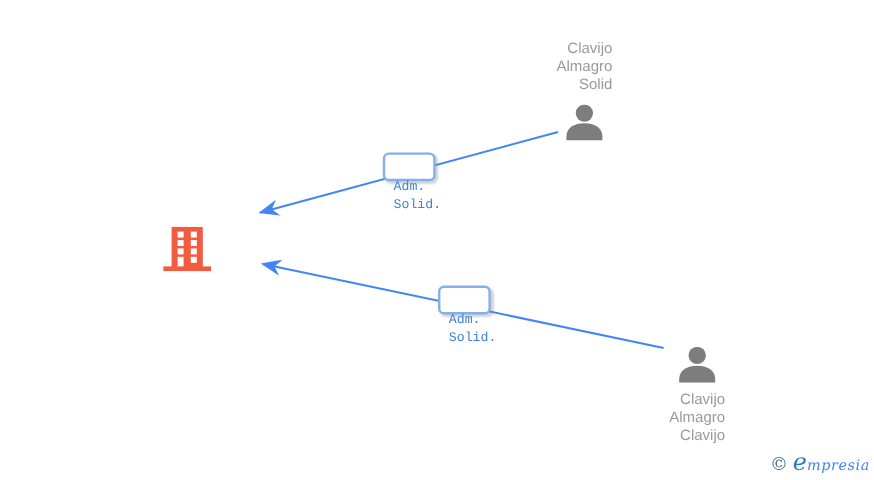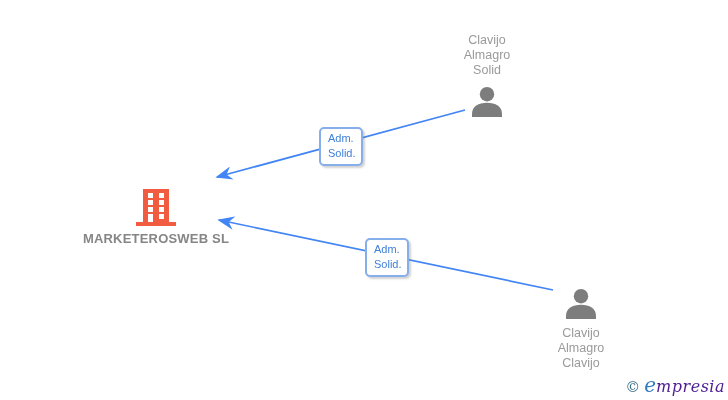--- a/index.html
+++ b/index.html
@@ -12,46 +12,47 @@
     font-family: "Liberation Sans", sans-serif;
   }
   .edges { position: absolute; left: 0; top: 0; }
 
   .node { position: absolute; display: flex; flex-direction: column; align-items: center; }
 
   .person-label {
     color: #9a9a9a;
     font-size: 12.5px;
     line-height: 15px;
-    text-align: center;
+    text-align: right;
     white-space: nowrap;
   }
   .company-label {
     color: #868686;
     font-size: 13px;
     font-weight: bold;
     letter-spacing: 0.2px;
     white-space: nowrap;
     margin-top: 5px;
   }
 
   .rel-box {
     position: absolute;
     width: 44px;
-    height: 39px;
+    height: 21px;
     box-sizing: border-box;
     background: #ffffff;
     border: 2px solid #85aeea;
     border-radius: 5px;
     box-shadow: 2px 2px 2px rgba(130,130,130,0.35);
     color: #4080d8;
     font-size: 11px;
     line-height: 15px;
-    padding: 2px 0 0 7px;
+    padding: 20px 0 0 7px;
     z-index: 3;
+    font-family: Liberation Mono, monospace;
   }
 
   .person-icon-svg { display: block; }
   .building-icon-svg { display: block; }
 
   .node-top-person   { left: 427px; top: 33px;  width: 120px; }
   .node-top-person .person-icon-svg { margin-top: 9px; }
   .node-company      { left: 76px;  top: 189px; width: 160px; }
   .node-bottom-person{ left: 521px; top: 289px; width: 120px; }
   .node-bottom-person .person-label { margin-top: 7px; }
@@ -60,21 +61,21 @@
     position: absolute;
     right: 3px;
     bottom: 3px;
     font-family: "DejaVu Serif", serif;
     font-style: italic;
     white-space: nowrap;
     z-index: 4;
   }
   .brand .copy   { color: #3a6f8a; font-size: 15px; font-style: normal; margin-right: 4px; }
   .brand .b-e    { color: #2e7bbf; font-size: 20px; }
-  .brand .b-rest { color: #4c1d95; font-size: 16px; letter-spacing: 0.5px; }
+  .brand .b-rest { color: #3b82f6; font-size: 12px; letter-spacing: 0.5px; }
 </style>
 </head>
 <body>
 
 <div class="canvas">
 
   <svg class="edges" width="728" height="400" viewBox="0 0 728 400">
     <defs>
       <marker id="ah" viewBox="0 0 10 8" refX="9" refY="4" markerWidth="10" markerHeight="8" orient="auto">
         <path d="M0,0 L10,4 L0,8 L3.2,4 Z" fill="#4285f4"></path>
@@ -102,21 +103,20 @@
       <rect x="0" y="33" width="40" height="4" fill="#f15b40"></rect>
       <rect x="12" y="4" width="5" height="5" fill="#ffffff"></rect>
       <rect x="23" y="4" width="5" height="5" fill="#ffffff"></rect>
       <rect x="12" y="11" width="5" height="5" fill="#ffffff"></rect>
       <rect x="23" y="11" width="5" height="5" fill="#ffffff"></rect>
       <rect x="12" y="18" width="5" height="5" fill="#ffffff"></rect>
       <rect x="23" y="18" width="5" height="5" fill="#ffffff"></rect>
       <rect x="12" y="25" width="5" height="8" fill="#ffffff"></rect>
       <rect x="23" y="25" width="5" height="5" fill="#ffffff"></rect>
     </svg>
-    <div class="company-label">MARKETEROSWEB SL</div>
   </div>
 
   <div class="node node-bottom-person">
     <svg class="person-icon-svg" width="34" height="30" viewBox="0 0 34 30">
       <circle cx="17" cy="7.2" r="7.2" fill="#7d7d7d"></circle>
       <path d="M2,30 L2,27 C2,19.5 8.5,15.8 17,15.8 C25.5,15.8 32,19.5 32,27 L32,30 Z" fill="#7d7d7d"></path>
     </svg>
     <div class="person-label">
       <div>Clavijo</div>
       <div>Almagro</div>

